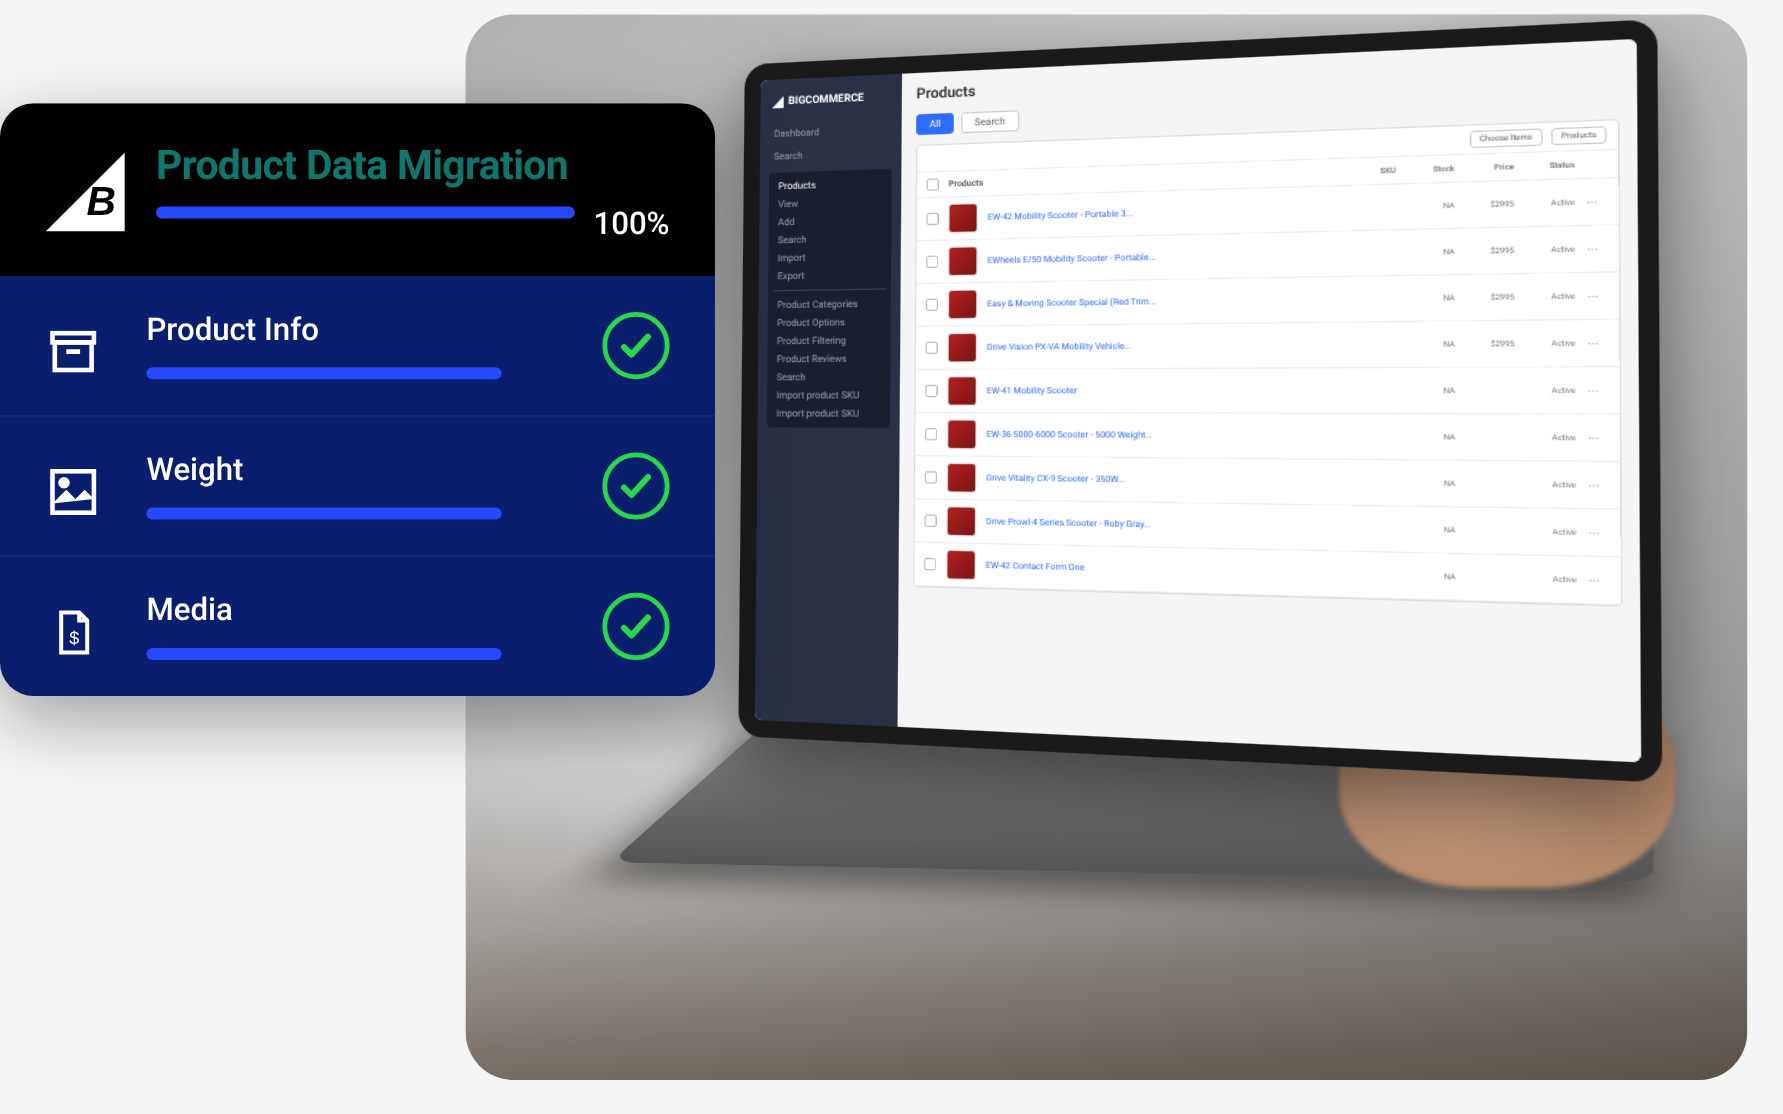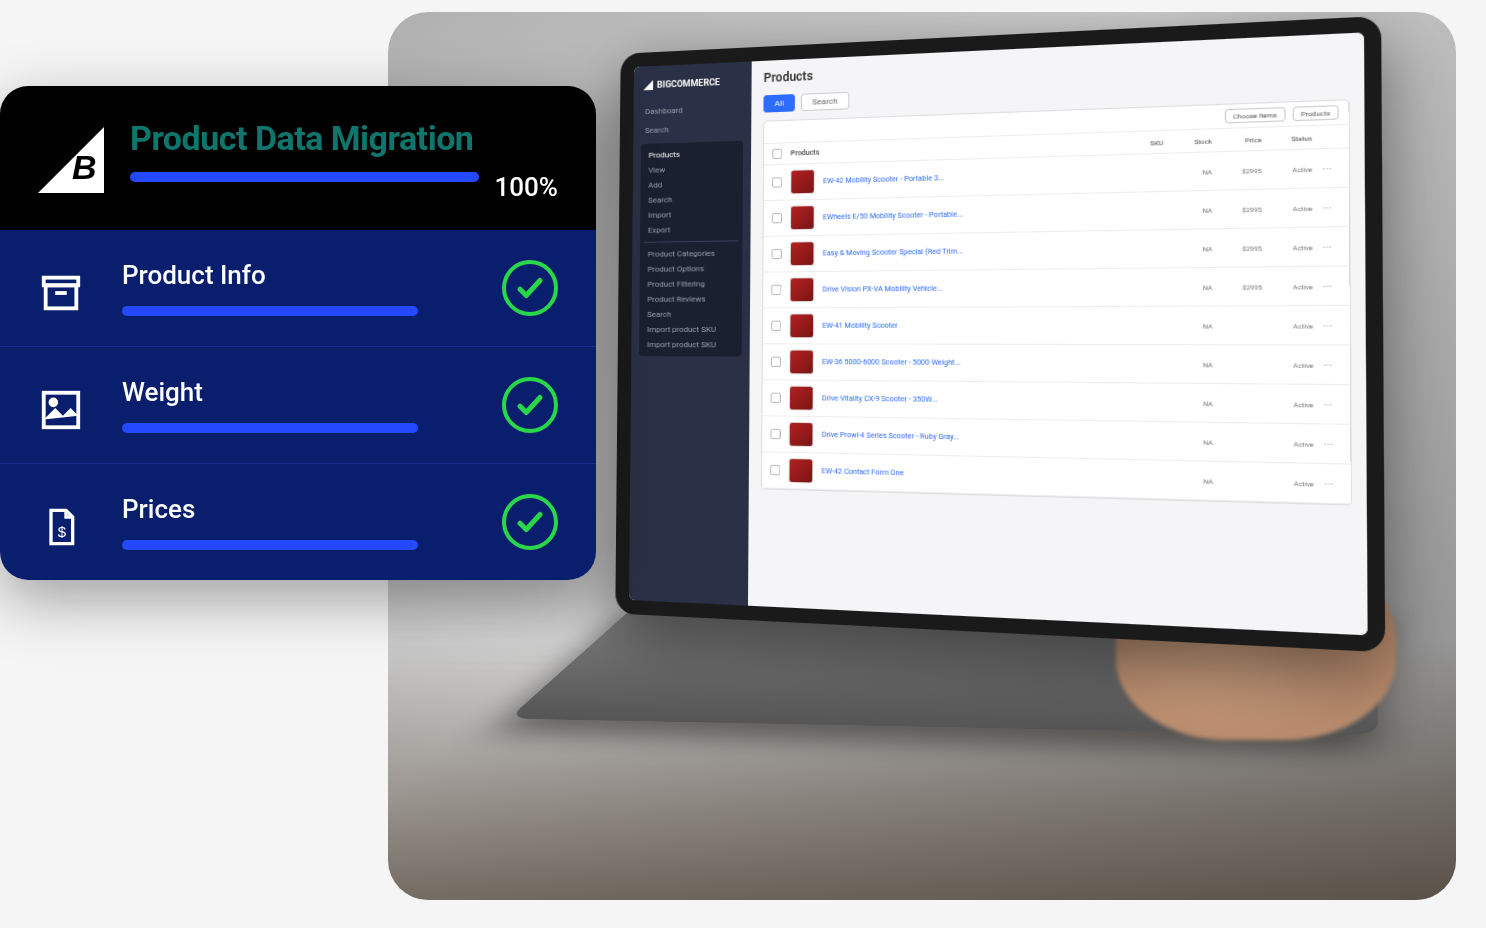--- a/index.html
+++ b/index.html
@@ -427,21 +427,21 @@
       </div>
       <div class="mc-item">
         <div class="mc-icon">
           <svg viewBox="0 0 24 24" width="40" height="46" fill="none" stroke="#fff" stroke-width="2">
             <path d="M6 2h9l4 4v16H6z"></path>
             <path d="M15 2v4h4"></path>
             <text x="12.5" y="18" font-size="9" fill="#fff" stroke="none" text-anchor="middle" font-family="Arial">$</text>
           </svg>
         </div>
         <div class="mc-mid">
-          <div class="mc-label">Prices</div>
+          <div class="mc-label">Media</div>
           <div class="mc-bar"></div>
         </div>
         <div class="mc-check">
           <svg viewBox="0 0 24 24" width="30" height="30" fill="none" stroke="#29d84a" stroke-width="4" stroke-linecap="round" stroke-linejoin="round">
             <polyline points="4,13 9,18 20,6"></polyline>
           </svg>
         </div>
       </div>
     </div>
 </div>

